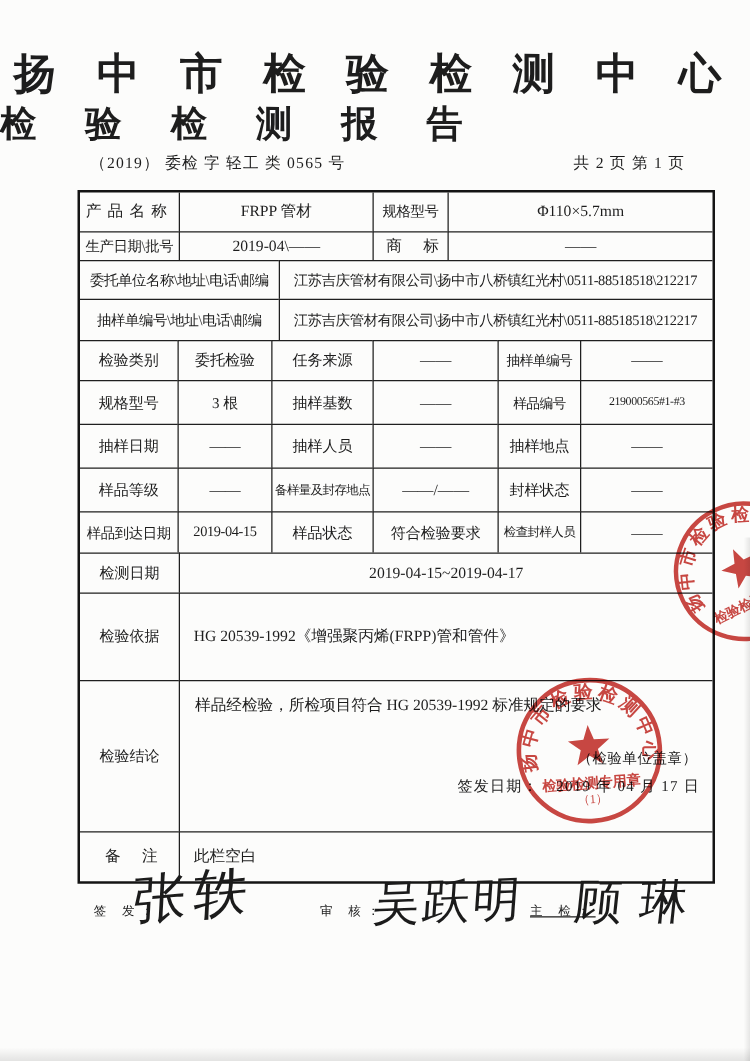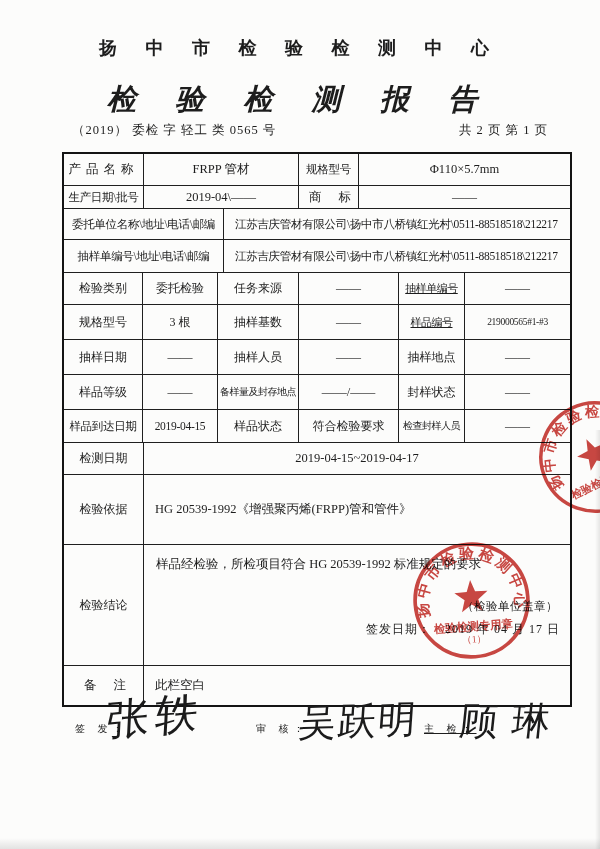--- a/index.html
+++ b/index.html
@@ -1,43 +1,43 @@
 <!DOCTYPE html>
 <html><head>
 <meta charset="utf-8">
 <style>
   html,body{margin:0;padding:0;background:#e8e8e8;}
   .page{position:relative;width:600px;height:849px;margin:0 auto;background:#fcfcfb;
         overflow:hidden;font-family:"Liberation Serif","DejaVu Serif",serif;color:#1d1d1d;}
   
   .org-title{position:absolute;left:0;top:36px;width:100%;text-align:center;
-             font-size:18px;font-weight:bold;letter-spacing:12px;white-space:nowrap;}
-  .report-title{position:absolute;left:0;top:80px;width:100%;text-align:center;
-             font-size:29px;font-weight:bold;letter-spacing:16px;white-space:nowrap;font-style:italic;}
+             font-size:34px;font-weight:bold;letter-spacing:12px;white-space:nowrap;}
+  .report-title{position:absolute;left:0;top:80px;width:100%;
+             font-size:29px;font-weight:bold;letter-spacing:16px;white-space:nowrap;}
   .doc-no{position:absolute;left:72px;top:122px;font-size:12.5px;letter-spacing:1px;}
   .pagination{position:absolute;right:52px;top:122px;font-size:12.5px;letter-spacing:1px;}
   
   .tablewrap{position:absolute;left:62px;top:152px;width:506px;height:551px;
              border:2.2px solid #141414;box-sizing:content-box;background:transparent;}
   .grid{display:grid;width:100%;}
   .gA{grid-template-columns:79px 155px 60px 1fr;grid-template-rows:31px 23px;}
   .gB{grid-template-columns:159px 1fr;grid-template-rows:31px 33px;}
   .gC{grid-template-columns:78px 75px 81px 100px 66px 1fr;grid-template-rows:32px 35px 35px 35px 33px;}
   .gD{grid-template-columns:79px 1fr;grid-template-rows:32px 70px 121px 40px;border-radius:13px;}
   .cell{border-left:1.4px solid #1f1f1f;border-top:1.4px solid #1f1f1f;
         display:flex;align-items:center;justify-content:center;
         font-size:12.5px;overflow:hidden;white-space:nowrap;box-sizing:border-box;}
   .c1{border-left:none;}
   .gA .r1{border-top:none;}
   .left{justify-content:flex-start;padding-left:11px;}
   .sp5{letter-spacing:5px;}
   .sp16{letter-spacing:17px;padding-left:20px;}
   .s12{font-size:12px;}
   .s115{font-size:11.5px;letter-spacing:-0.3px;}
-  .s11{font-size:11px;letter-spacing:-0.5px;text-decoration:underline;}
+  .s11{font-size:11px;letter-spacing:-0.5px;}
   .s10{font-size:10px;letter-spacing:-0.5px;}
   .s95{font-size:9.5px;letter-spacing:-0.3px;}
   .rel{position:relative;display:block;}
   .concl-text{position:absolute;left:12px;top:11px;font-size:12.5px;}
   .seal-note{position:absolute;right:12px;top:54px;font-size:11.5px;letter-spacing:0.5px;}
   .issue-line{position:absolute;right:10px;top:76px;font-size:12px;letter-spacing:1px;}
   .issue-line .gap{display:inline-block;width:14px;}
   
   .stamp{position:absolute;mix-blend-mode:multiply;opacity:0.9;}
   .stamp-main{left:410px;top:539px;width:123px;height:123px;transform:rotate(-4deg);}

